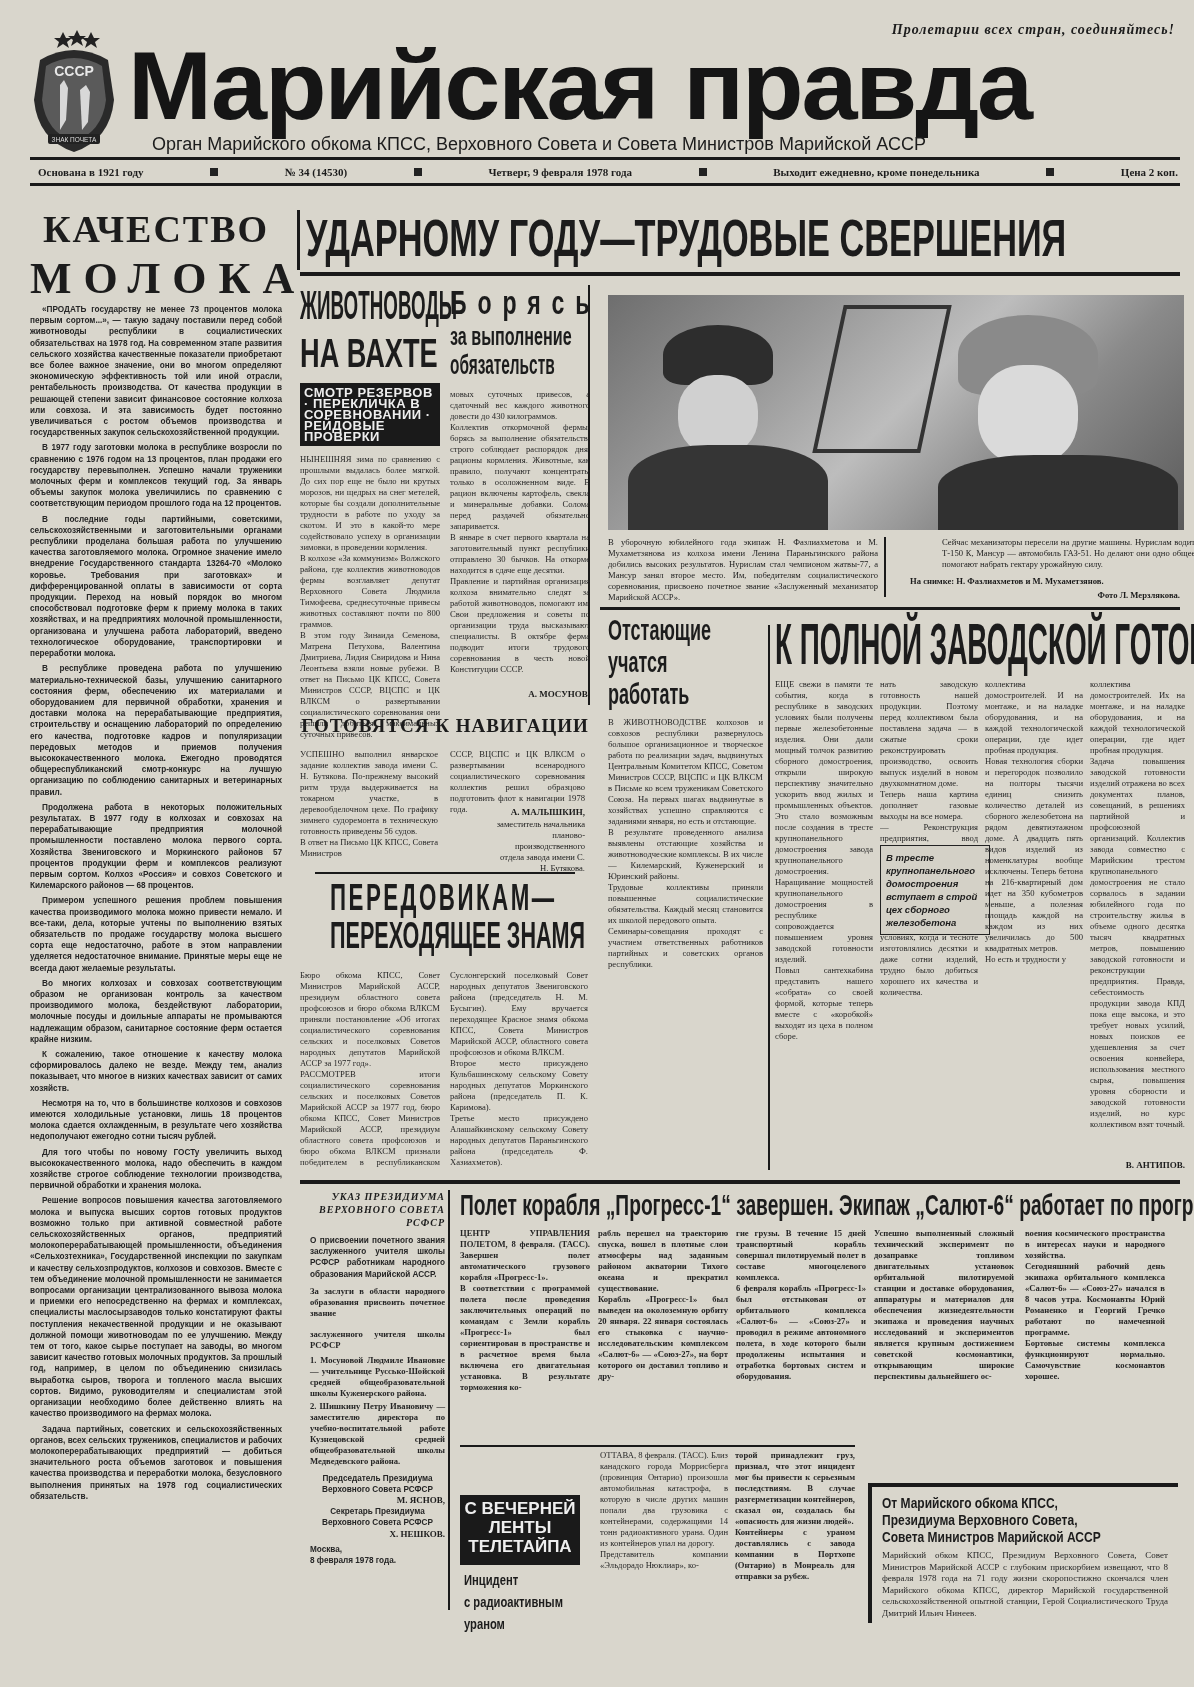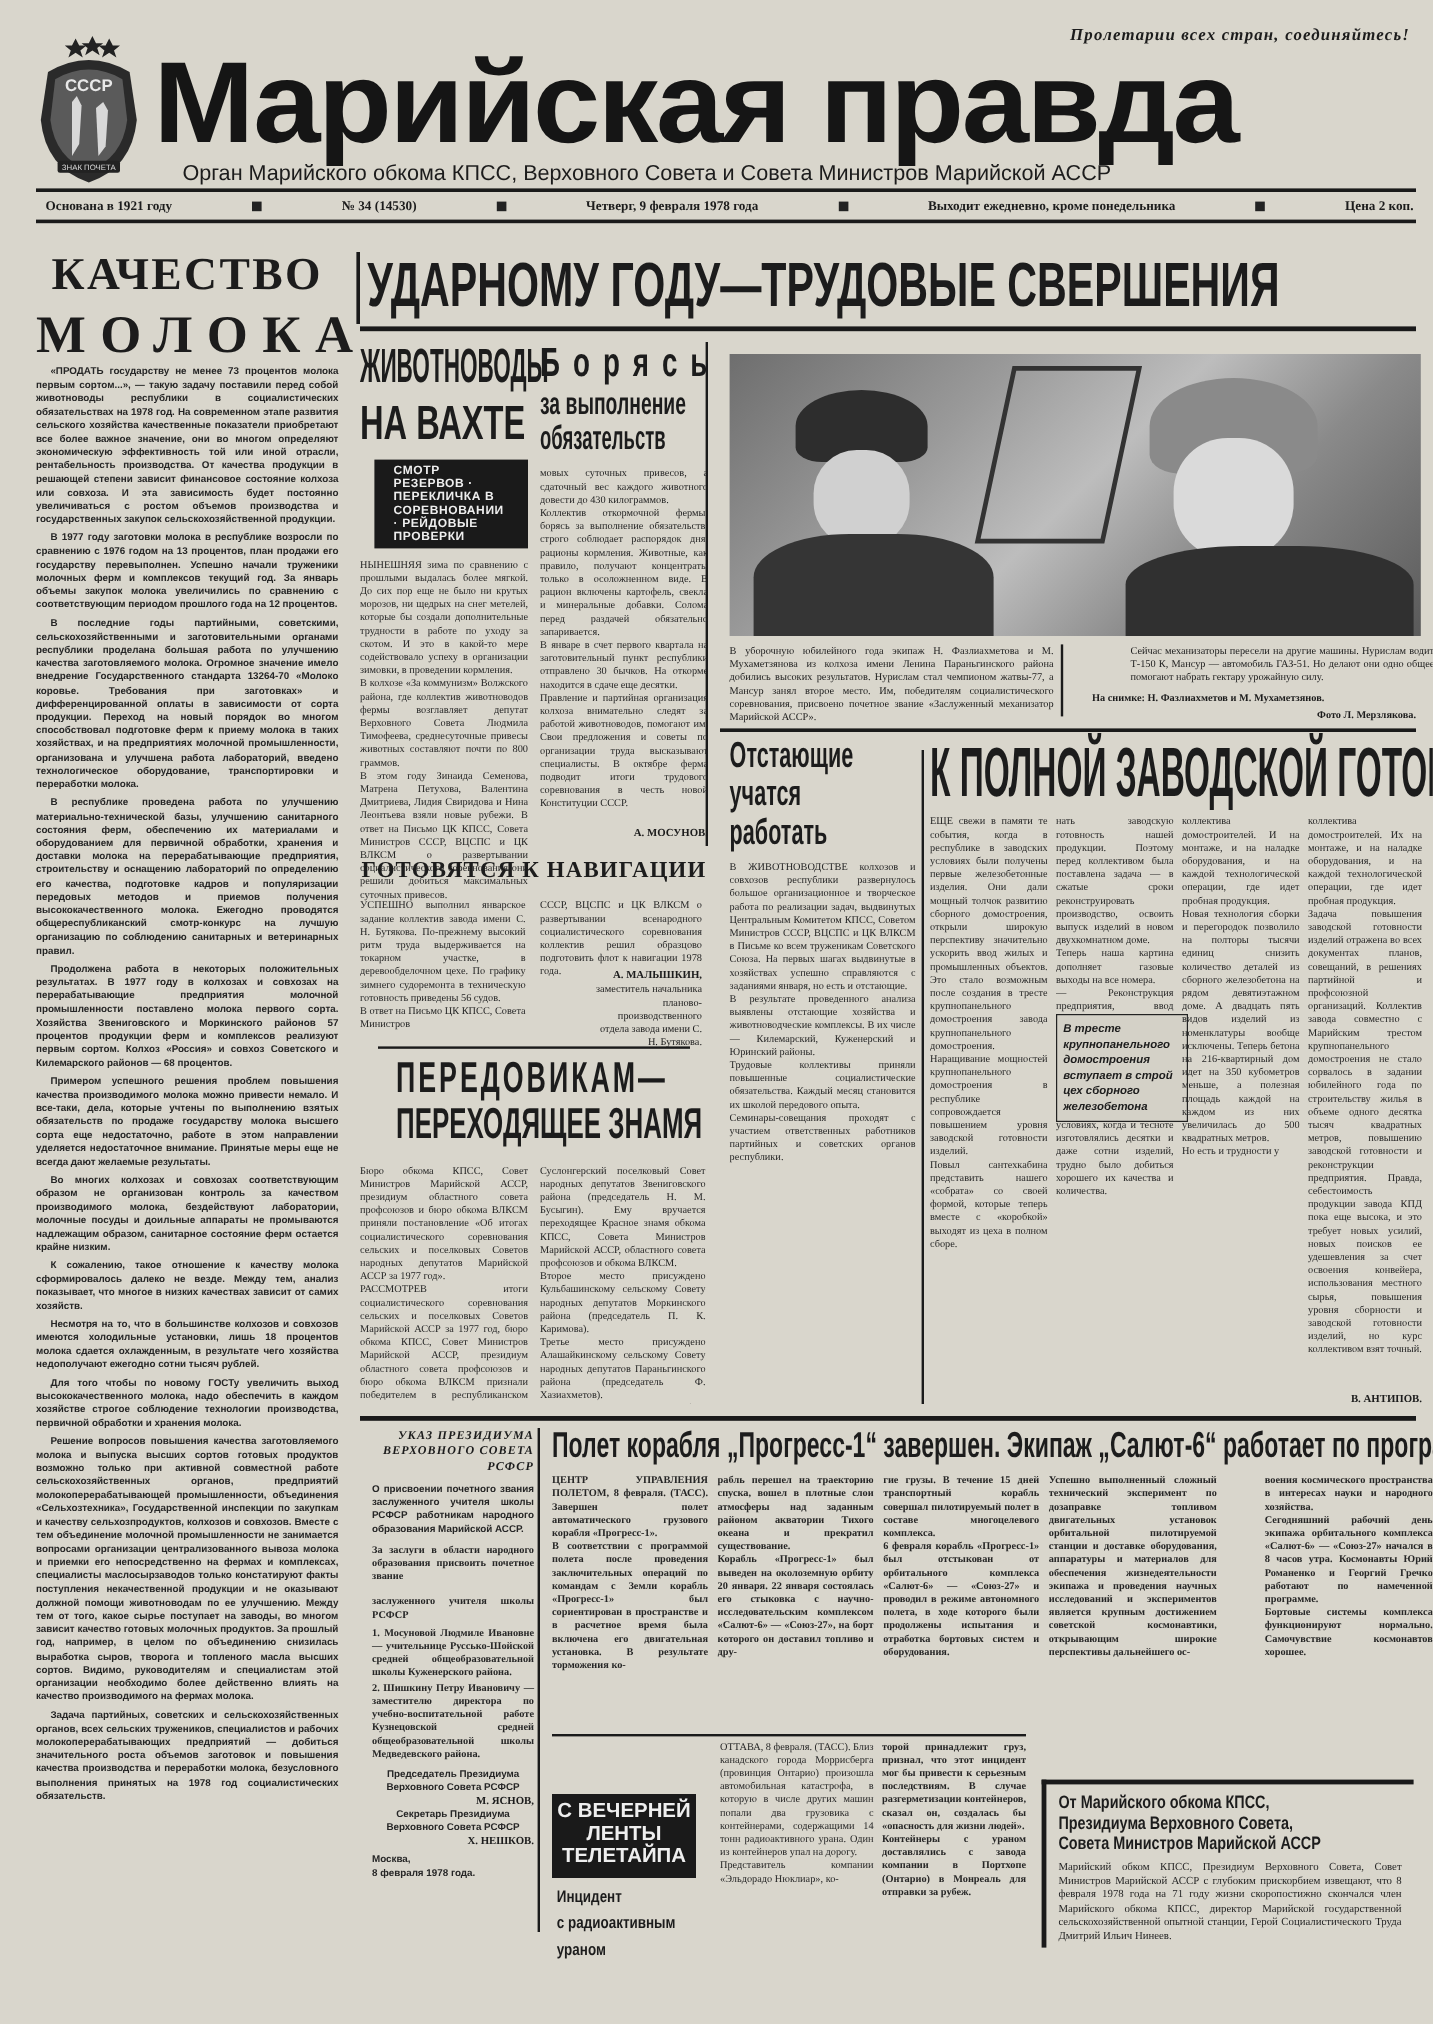--- a/index.html
+++ b/index.html
@@ -76,21 +76,21 @@
   </div>
 </div>
 
 <div class="rule" style="left:297px;top:210px;width:3px;height:60px;"></div>
 <div class="abs hd-cond" style="left:306px;top:212px;font-size:52px;transform:scaleX(0.66);">УДАРНОМУ ГОДУ—ТРУДОВЫЕ СВЕРШЕНИЯ</div>
 <div class="rule" style="left:300px;top:272px;width:880px;height:4px;"></div>
 
 <div class="abs" style="left:300px;top:285px;width:140px;height:420px;">
   <div class="hd-cond" style="font-size:40px;transform:scaleX(0.47);">ЖИВОТНОВОДЫ</div>
   <div class="hd-cond" style="font-size:40px;transform:scaleX(0.68);margin-top:8px;">НА ВАХТЕ</div>
-  <div class="blackbox" style="font-size:10px;line-height:11px;padding:4px 16px;margin-top:10px;letter-spacing:0.5px;margin-left:12px;">СМОТР РЕЗЕРВОВ · ПЕРЕКЛИЧКА В СОРЕВНОВАНИИ · РЕЙДОВЫЕ ПРОВЕРКИ</div>
+  <div class="blackbox" style="font-size:13px;line-height:11px;padding:4px 4px;margin-top:10px;letter-spacing:0.5px;">СМОТР РЕЗЕРВОВ · ПЕРЕКЛИЧКА В СОРЕВНОВАНИИ · РЕЙДОВЫЕ ПРОВЕРКИ</div>
   <div class="col" style="margin-top:8px;white-space:pre-line;height:290px;overflow:hidden;">НЫНЕШНЯЯ зима по сравнению с прошлыми выдалась более мягкой. До сих пор еще не было ни крутых морозов, ни щедрых на снег метелей, которые бы создали дополнительные трудности в работе по уходу за скотом. И это в какой-то мере содействовало успеху в организации зимовки, в проведении кормления.
 В колхозе «За коммунизм» Волжского района, где коллектив животноводов фермы возглавляет депутат Верховного Совета Людмила Тимофеева, среднесуточные привесы животных составляют почти по 800 граммов.
 В этом году Зинаида Семенова, Матрена Петухова, Валентина Дмитриева, Лидия Свиридова и Нина Леонтьева взяли новые рубежи. В ответ на Письмо ЦК КПСС, Совета Министров СССР, ВЦСПС и ЦК ВЛКСМ о развертывании социалистического соревнования они решили добиться максимальных суточных привесов.</div>
 </div>
 
 <div class="abs" style="left:450px;top:285px;width:140px;height:420px;">
   <div class="hd-cond" style="font-size:34px;letter-spacing:16px;transform:scaleX(0.68);">Борясь</div>
   <div class="hd-cond" style="font-size:26px;transform:scaleX(0.62);margin-top:4px;">за выполнение</div>
   <div class="hd-cond" style="font-size:28px;transform:scaleX(0.55);margin-top:2px;">обязательств</div>
   <div class="col" style="margin-top:10px;white-space:pre-line;height:300px;overflow:hidden;">мовых суточных привесов, а сдаточный вес каждого животного довести до 430 килограммов.
@@ -188,21 +188,21 @@
 
 <div class="abs" style="left:460px;top:1190px;width:725px;height:250px;">
   <div class="hd-cond" style="font-size:30px;transform:scaleX(0.64);">Полет корабля „Прогресс-1“ завершен. Экипаж „Салют-6“ работает по программе</div>
   <div class="col" style="position:absolute;left:0;top:38px;width:130px;white-space:pre-line;font-weight:bold;height:200px;overflow:hidden;">ЦЕНТР УПРАВЛЕНИЯ ПОЛЕТОМ, 8 февраля. (ТАСС). Завершен полет автоматического грузового корабля «Прогресс-1».
 В соответствии с программой полета после проведения заключительных операций по командам с Земли корабль «Прогресс-1» был сориентирован в пространстве и в расчетное время была включена его двигательная установка. В результате торможения ко-</div>
   <div class="col" style="position:absolute;left:138px;top:38px;width:130px;white-space:pre-line;font-weight:bold;height:200px;overflow:hidden;">рабль перешел на траекторию спуска, вошел в плотные слои атмосферы над заданным районом акватории Тихого океана и прекратил существование.
 Корабль «Прогресс-1» был выведен на околоземную орбиту 20 января. 22 января состоялась его стыковка с научно-исследовательским комплексом «Салют-6» — «Союз-27», на борт которого он доставил топливо и дру-</div>
   <div class="col" style="position:absolute;left:276px;top:38px;width:130px;white-space:pre-line;font-weight:bold;height:200px;overflow:hidden;">гие грузы. В течение 15 дней транспортный корабль совершал пилотируемый полет в составе многоцелевого комплекса.
 6 февраля корабль «Прогресс-1» был отстыкован от орбитального комплекса «Салют-6» — «Союз-27» и проводил в режиме автономного полета, в ходе которого были продолжены испытания и отработка бортовых систем и оборудования.</div>
   <div class="col" style="position:absolute;left:414px;top:38px;width:140px;white-space:pre-line;font-weight:bold;height:200px;overflow:hidden;">Успешно выполненный сложный технический эксперимент по дозаправке топливом двигательных установок орбитальной пилотируемой станции и доставке оборудования, аппаратуры и материалов для обеспечения жизнедеятельности экипажа и проведения научных исследований и экспериментов является крупным достижением советской космонавтики, открывающим широкие перспективы дальнейшего ос-</div>
-  <div class="col" style="position:absolute;left:594px;top:38px;width:140px;white-space:pre-line;font-weight:bold;height:200px;overflow:hidden;">воения космического пространства в интересах науки и народного хозяйства.
+  <div class="col" style="position:absolute;left:565px;top:38px;width:140px;white-space:pre-line;font-weight:bold;height:200px;overflow:hidden;">воения космического пространства в интересах науки и народного хозяйства.
 Сегодняшний рабочий день экипажа орбитального комплекса «Салют-6» — «Союз-27» начался в 8 часов утра. Космонавты Юрий Романенко и Георгий Гречко работают по намеченной программе.
 Бортовые системы комплекса функционируют нормально. Самочувствие космонавтов хорошее.</div>
 </div>
 <div class="rule" style="left:460px;top:1445px;width:395px;height:2px;"></div>
 
 <div class="abs blackbox" style="left:460px;top:1495px;width:120px;height:66px;text-align:center;padding-top:4px;">
   <div style="font-size:17px;line-height:19px;">С ВЕЧЕРНЕЙ</div>
   <div style="font-size:17px;line-height:19px;">ЛЕНТЫ</div>
   <div style="font-size:17px;line-height:19px;">ТЕЛЕТАЙПА</div>
 </div>

